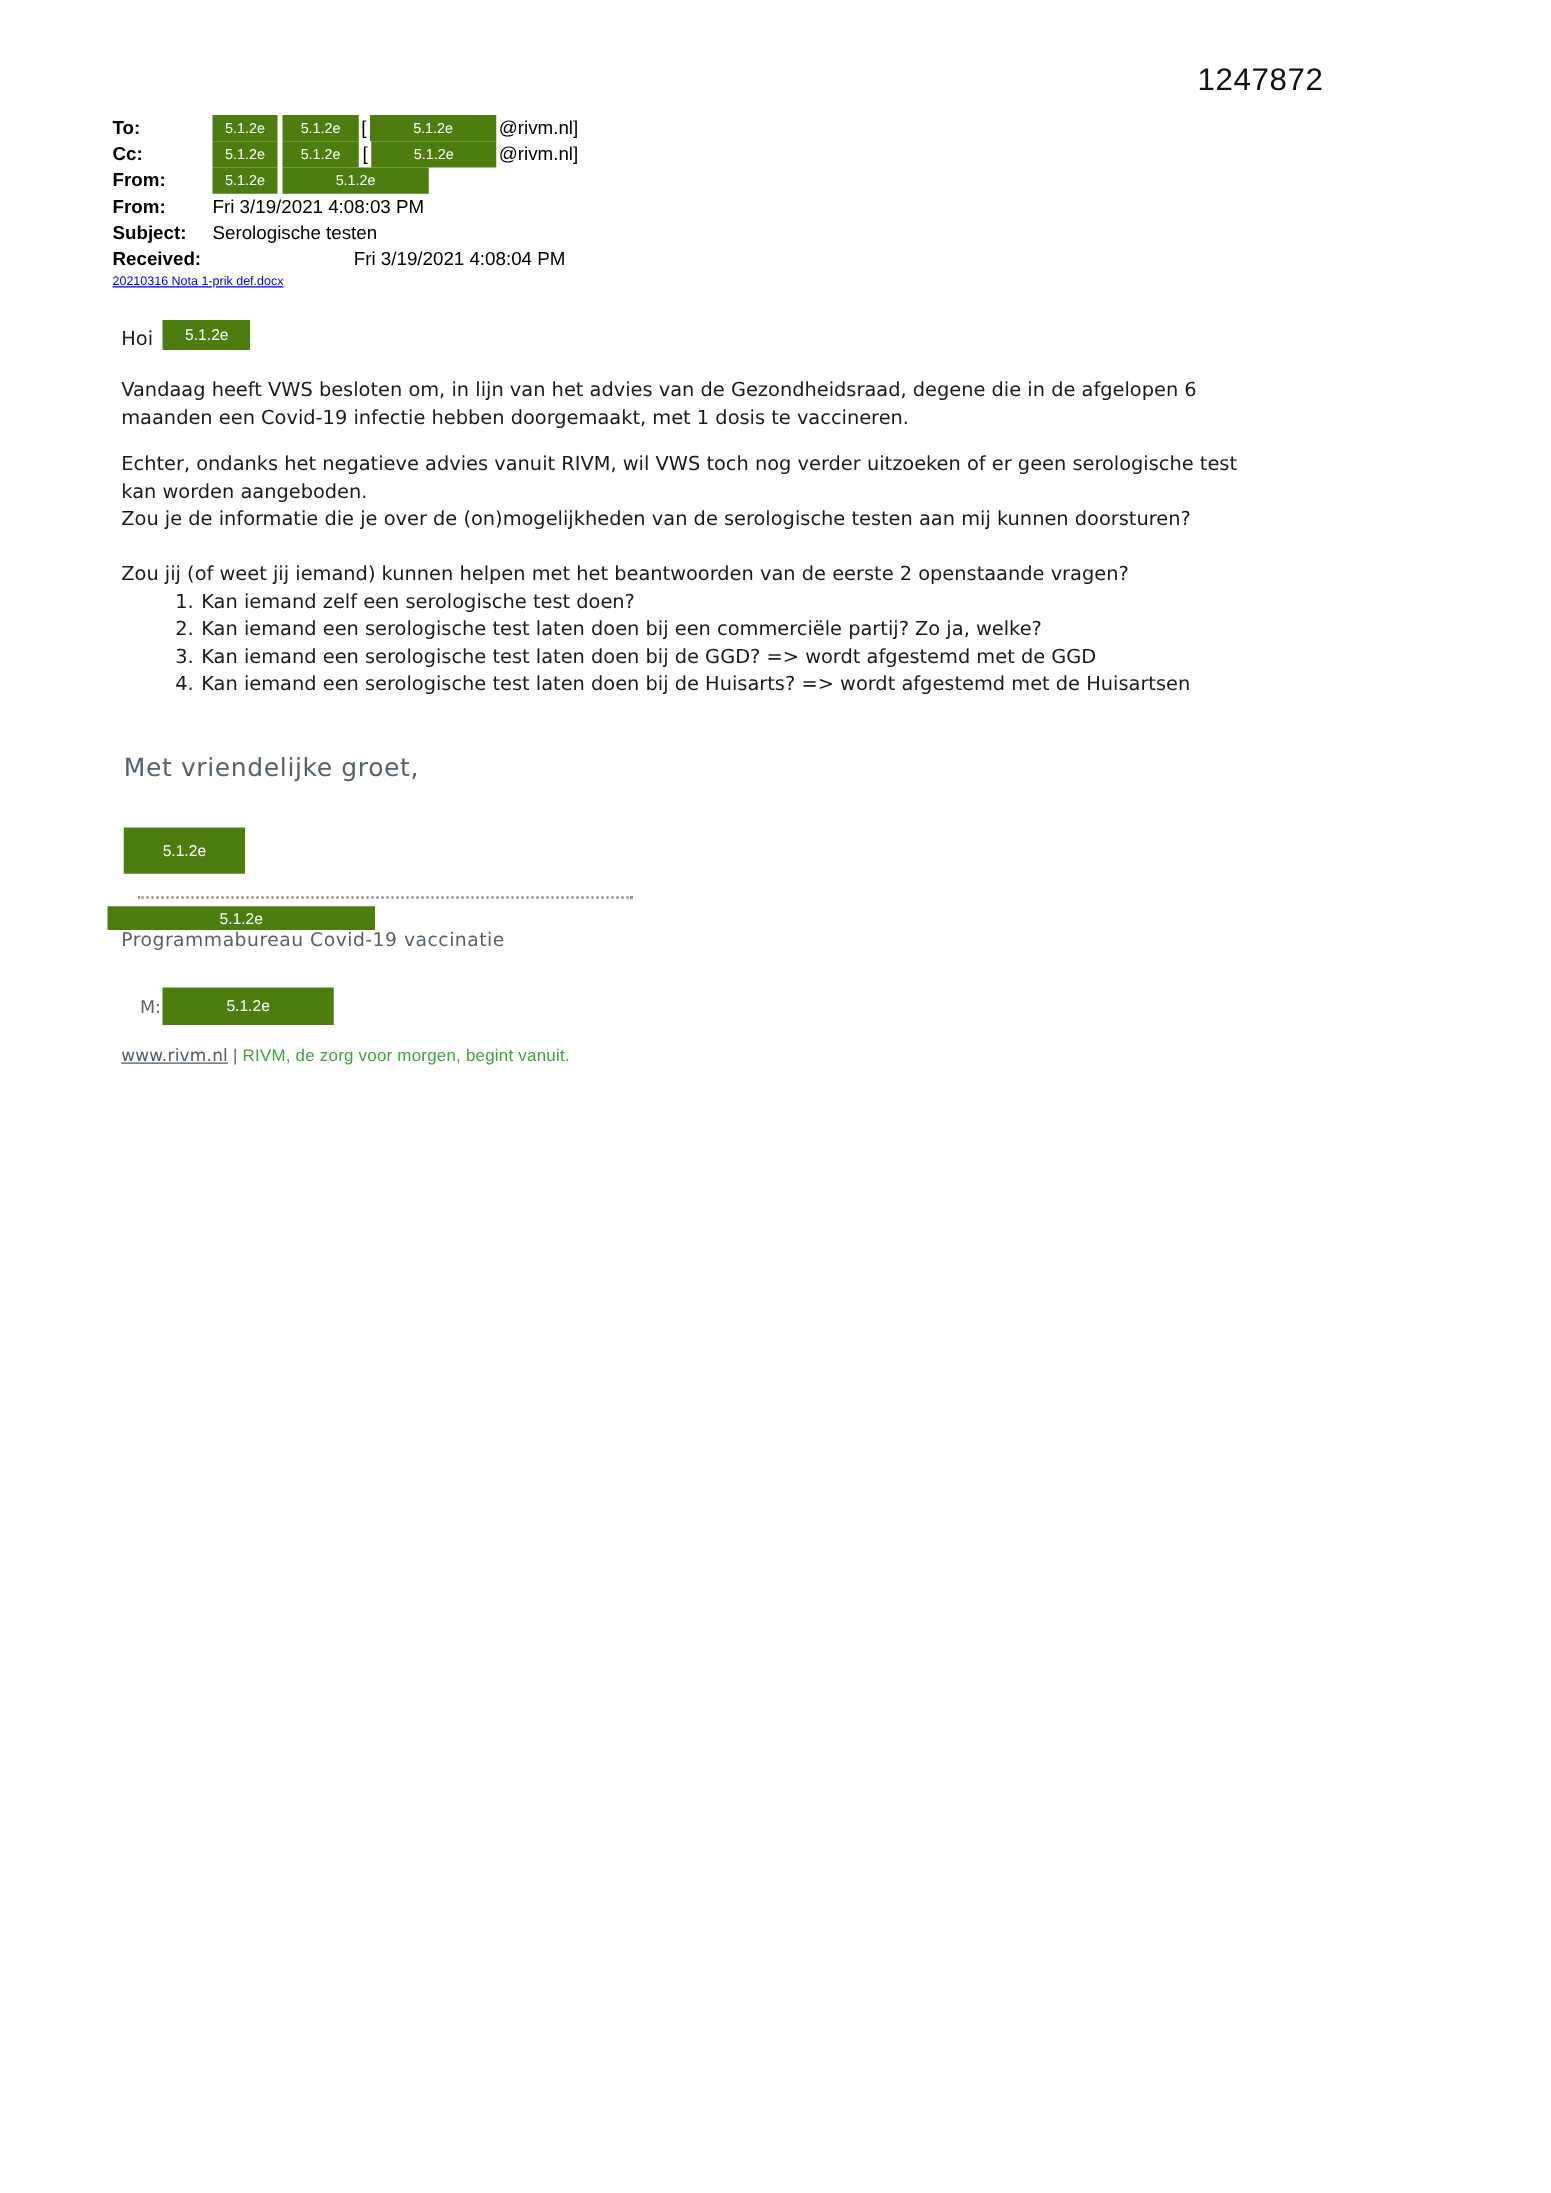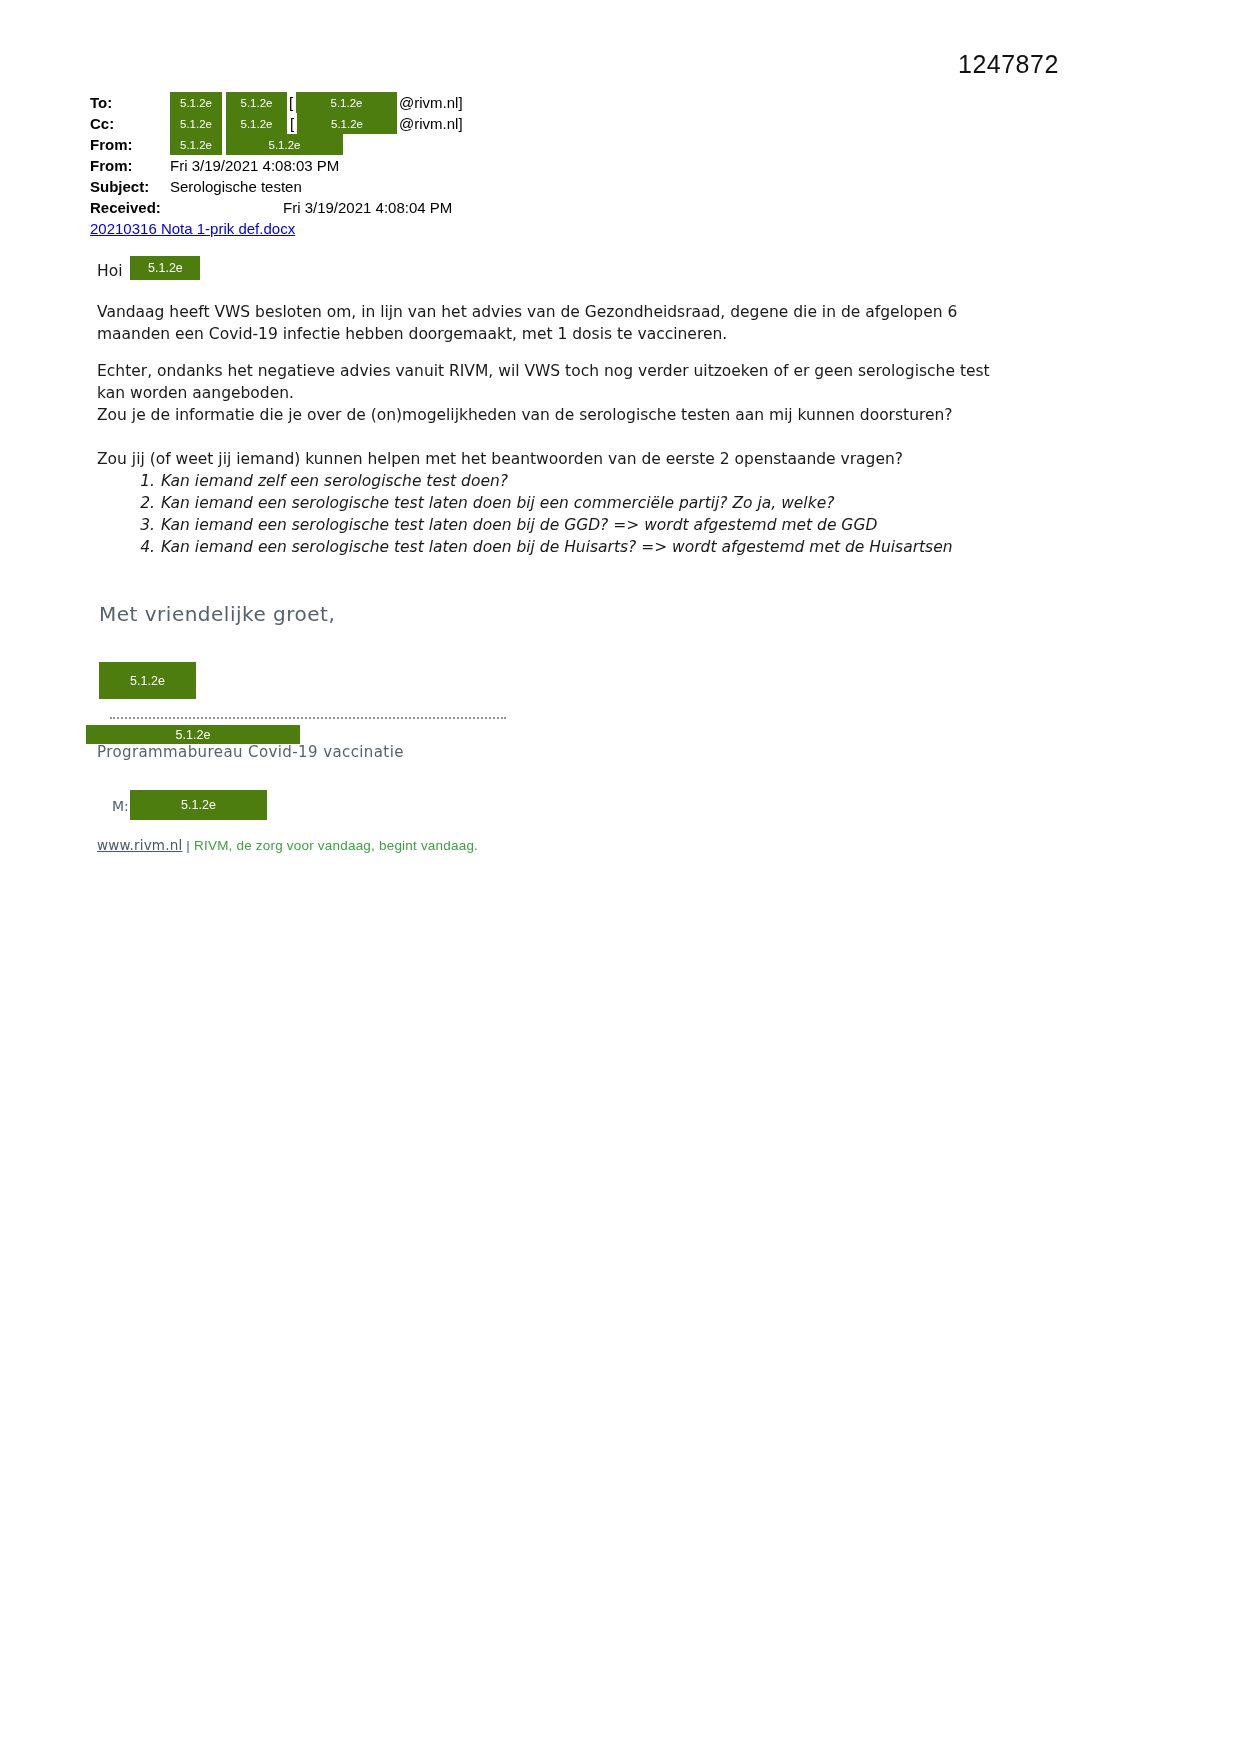--- a/index.html
+++ b/index.html
@@ -16,29 +16,29 @@
   .hrow { position:absolute; left:90px; height:21px; width:600px; font-size:15px; color:#000; }
   .hlabel { position:absolute; left:0; top:2px; font-weight:bold; }
   .hval  { position:absolute; top:2px; white-space:nowrap; }
   .redact {
     position:absolute; top:0; height:21px; background:#4d7c0f; color:#ffffff;
     font-size:11.5px; display:flex; align-items:center; justify-content:center;
     font-family:"Liberation Sans", sans-serif; white-space:nowrap;
   }
   .hbracket { position:absolute; top:2px; font-size:15px; color:#000; }
   .attachment {
-    position:absolute; left:90px; top:220px; font-size:15px;
+    position:absolute; left:90px; top:220px; font-size:10px;
     color:#0000e0; text-decoration:underline; cursor:pointer; white-space:nowrap;
   }
   
   .bodytext { font-family:"DejaVu Sans", sans-serif; color:#1a1a1a; font-size:15.5px; }
   .greeting { position:absolute; left:97px; top:256px; display:flex; align-items:flex-end; }
   .greeting .redact { position:static; width:70px; height:24px; margin-left:8px; font-size:12.5px; }
   .pline { position:absolute; left:97px; white-space:nowrap; line-height:22px; }
-  .qrow { position:absolute; left:139px; white-space:nowrap; line-height:22px;font-style:italic; }
+  .qrow { position:absolute; left:139px; white-space:nowrap; line-height:22px; }
   .qnum { display:inline-block; width:16px; margin-right:6px; text-align:right; }
   
   .sig { font-family:"DejaVu Sans", sans-serif; color:#55626d; }
   .closing { position:absolute; left:99px; top:602px; font-size:20px; letter-spacing:0.5px; white-space:nowrap; }
   .sig-name-box { position:absolute; left:99px; top:662px; width:97px; height:37px; font-size:12.5px; }
   .dotline {
     position:absolute; left:110px; top:717px; width:396px; height:0;
     border-top:2px dotted #949494;
   }
   .org-box { position:absolute; left:86px; top:725px; width:214px; height:19px; font-size:12.5px; }
@@ -131,16 +131,16 @@
 
   <div class="dotline"></div>
 
   <span class="redact org-box">5.1.2e</span>
   <div class="org-name sig">Programmabureau Covid-19 vaccinatie</div>
 
   <div class="mobile-label sig">M:</div>
   <span class="redact mobile-box">5.1.2e</span>
 
   <div class="footer">
-    <span class="weblink sig">www.rivm.nl</span><span class="websep"> | </span><span class="tagline">RIVM, de zorg voor vandaag, begint vandaag.</span>
+    <span class="weblink sig">www.rivm.nl</span><span class="websep"> | </span><span class="tagline">RIVM, de zorg voor morgen, begint vanuit.</span>
   </div>
 
 </div>
 
 </body></html>

